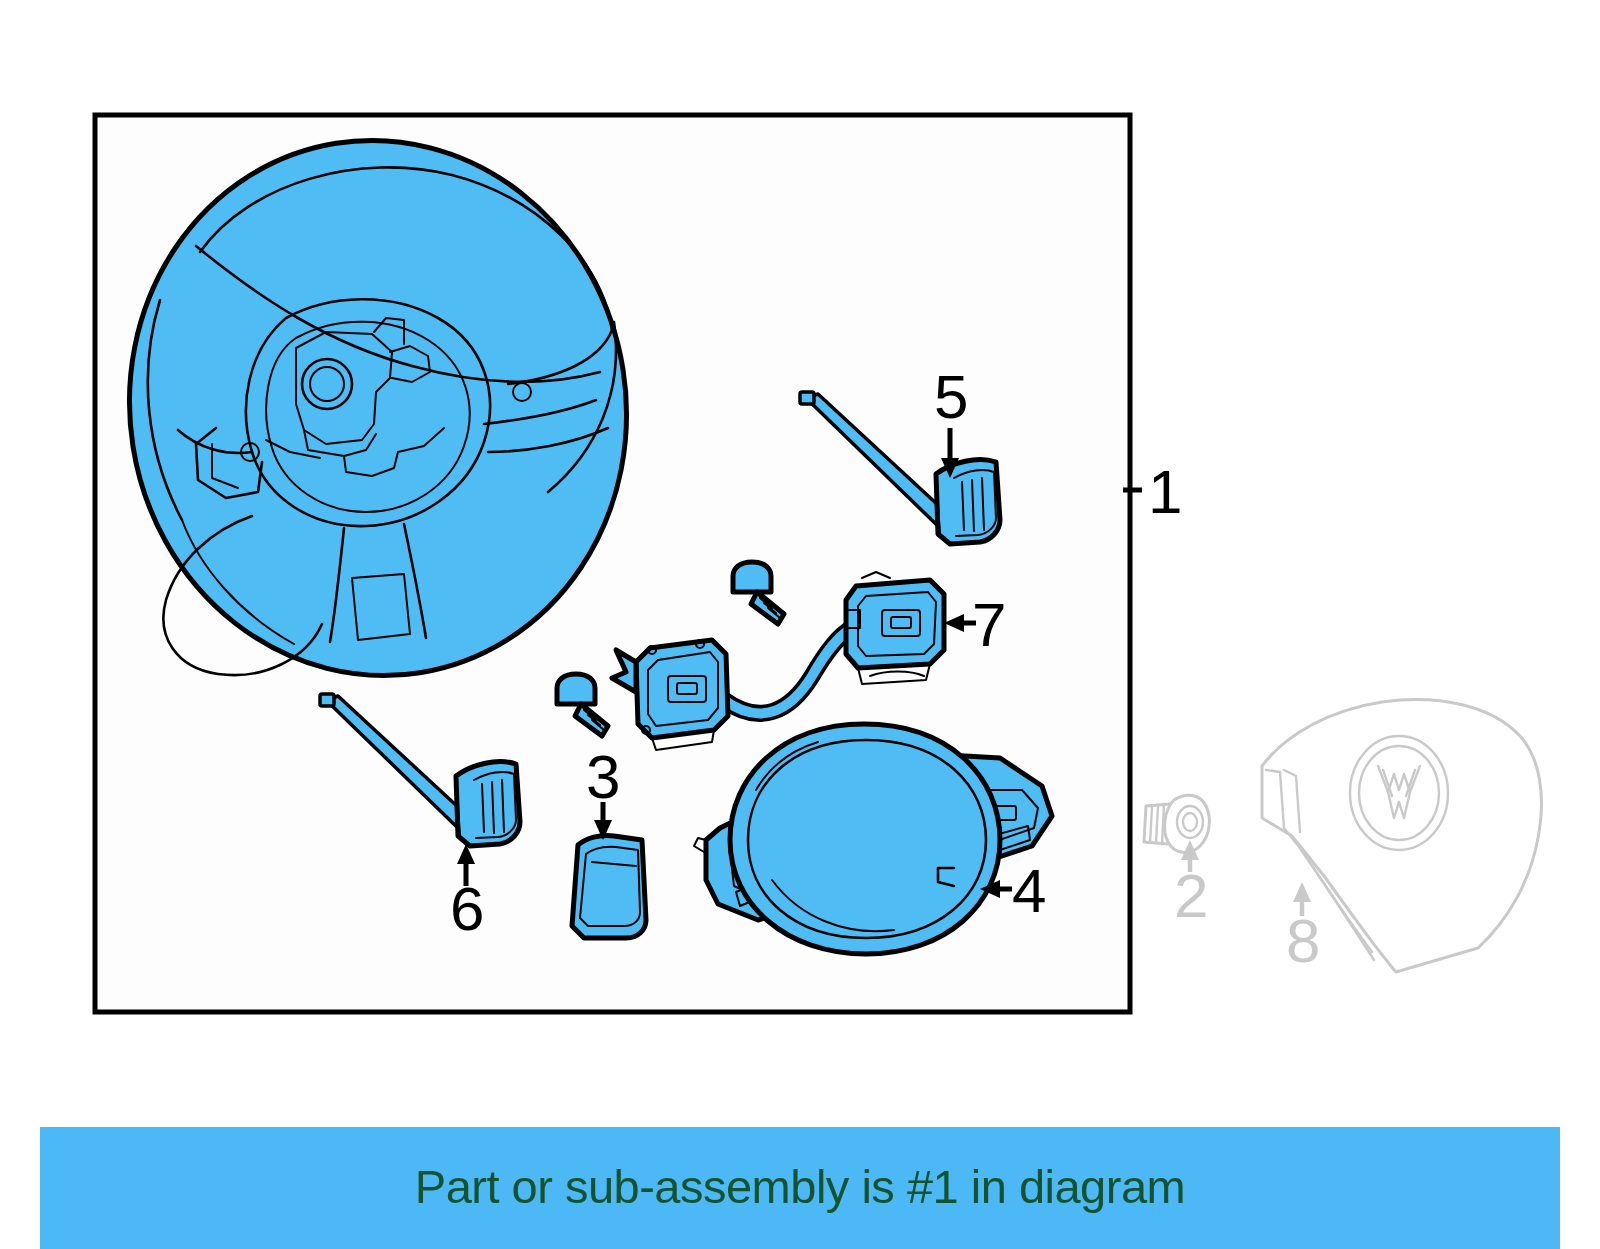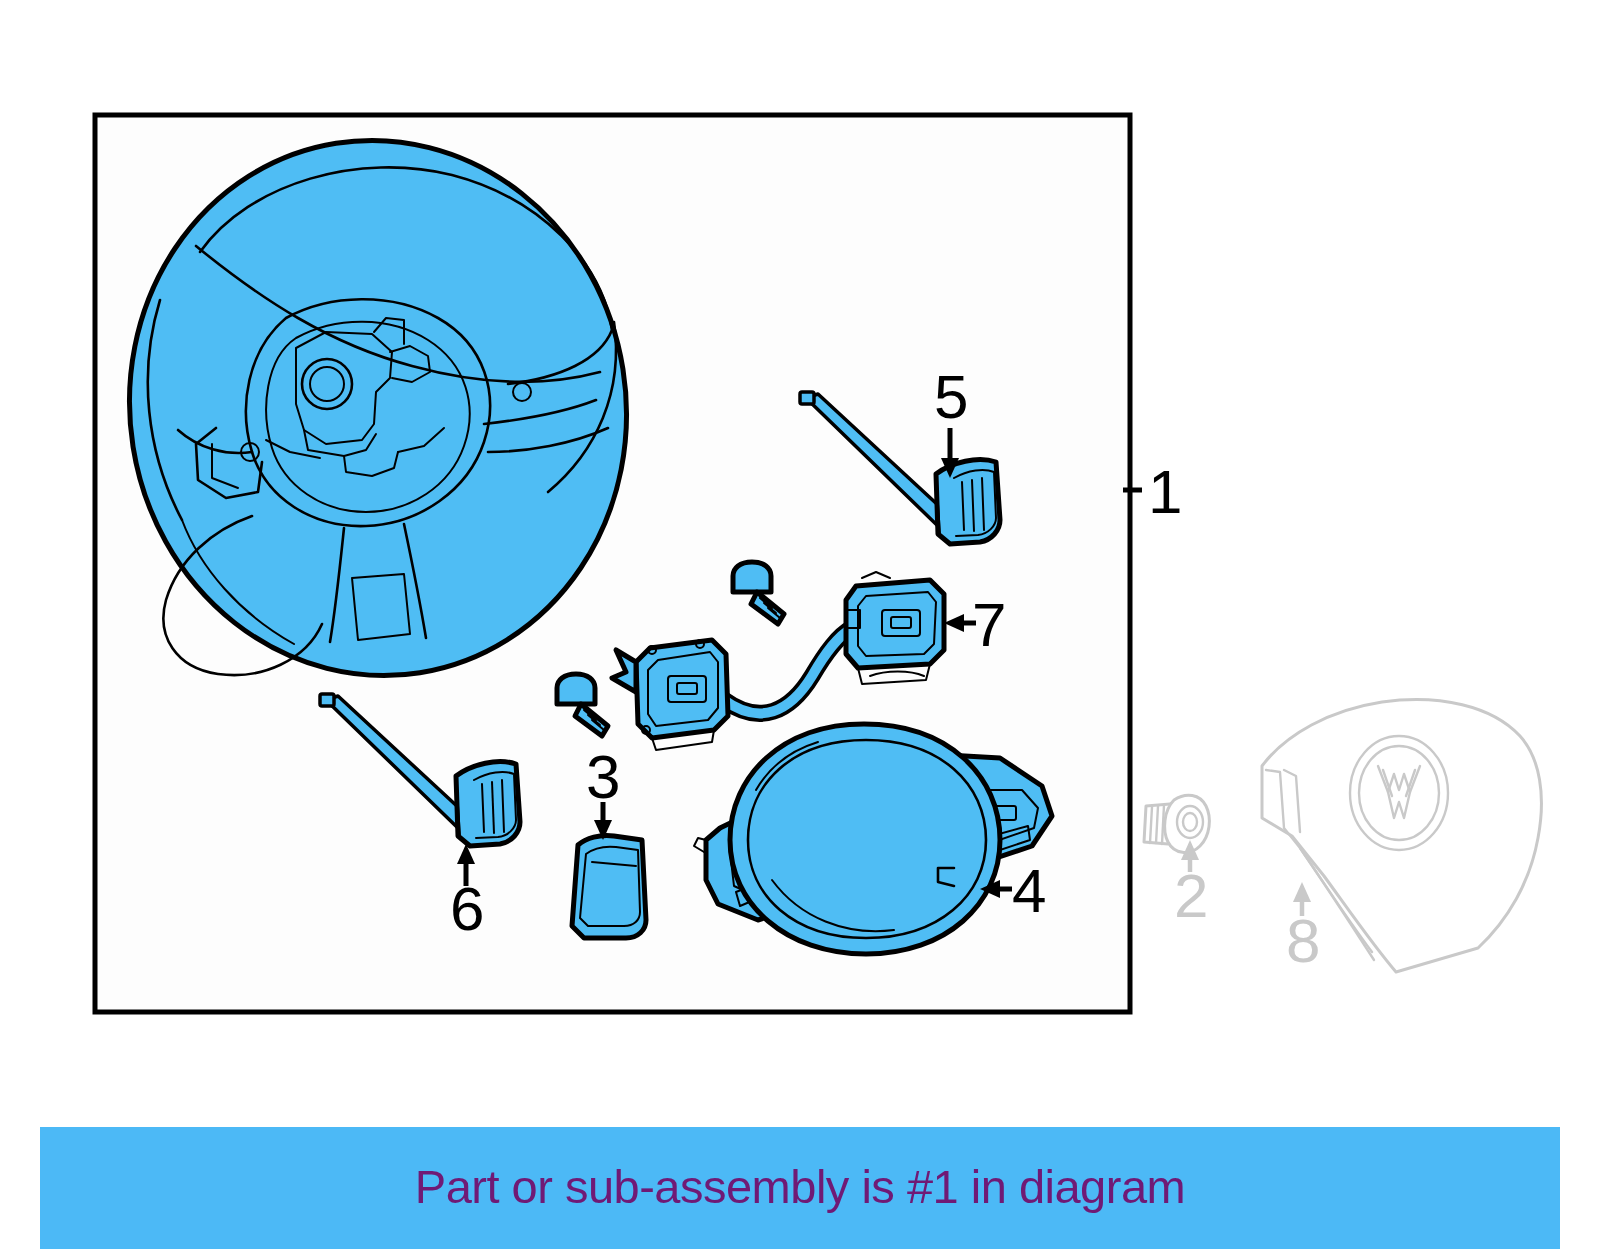--- a/index.html
+++ b/index.html
@@ -35,21 +35,21 @@
     height: 122px;
     background: #4cb9f6;
     display: flex;
     flex-direction: column;
     align-items: center;
     justify-content: center;
     box-sizing: border-box;
     padding-bottom: 2px;
   }
   .caption-line {
-    color: #701a75;
+    color: #14532d;
     font-family: "Liberation Sans", sans-serif;
     font-size: 47px;
     line-height: 58px;
     letter-spacing: -0.5px;
     white-space: nowrap;
     text-align: center;
   }
 </style>
 </head>
 <body>

